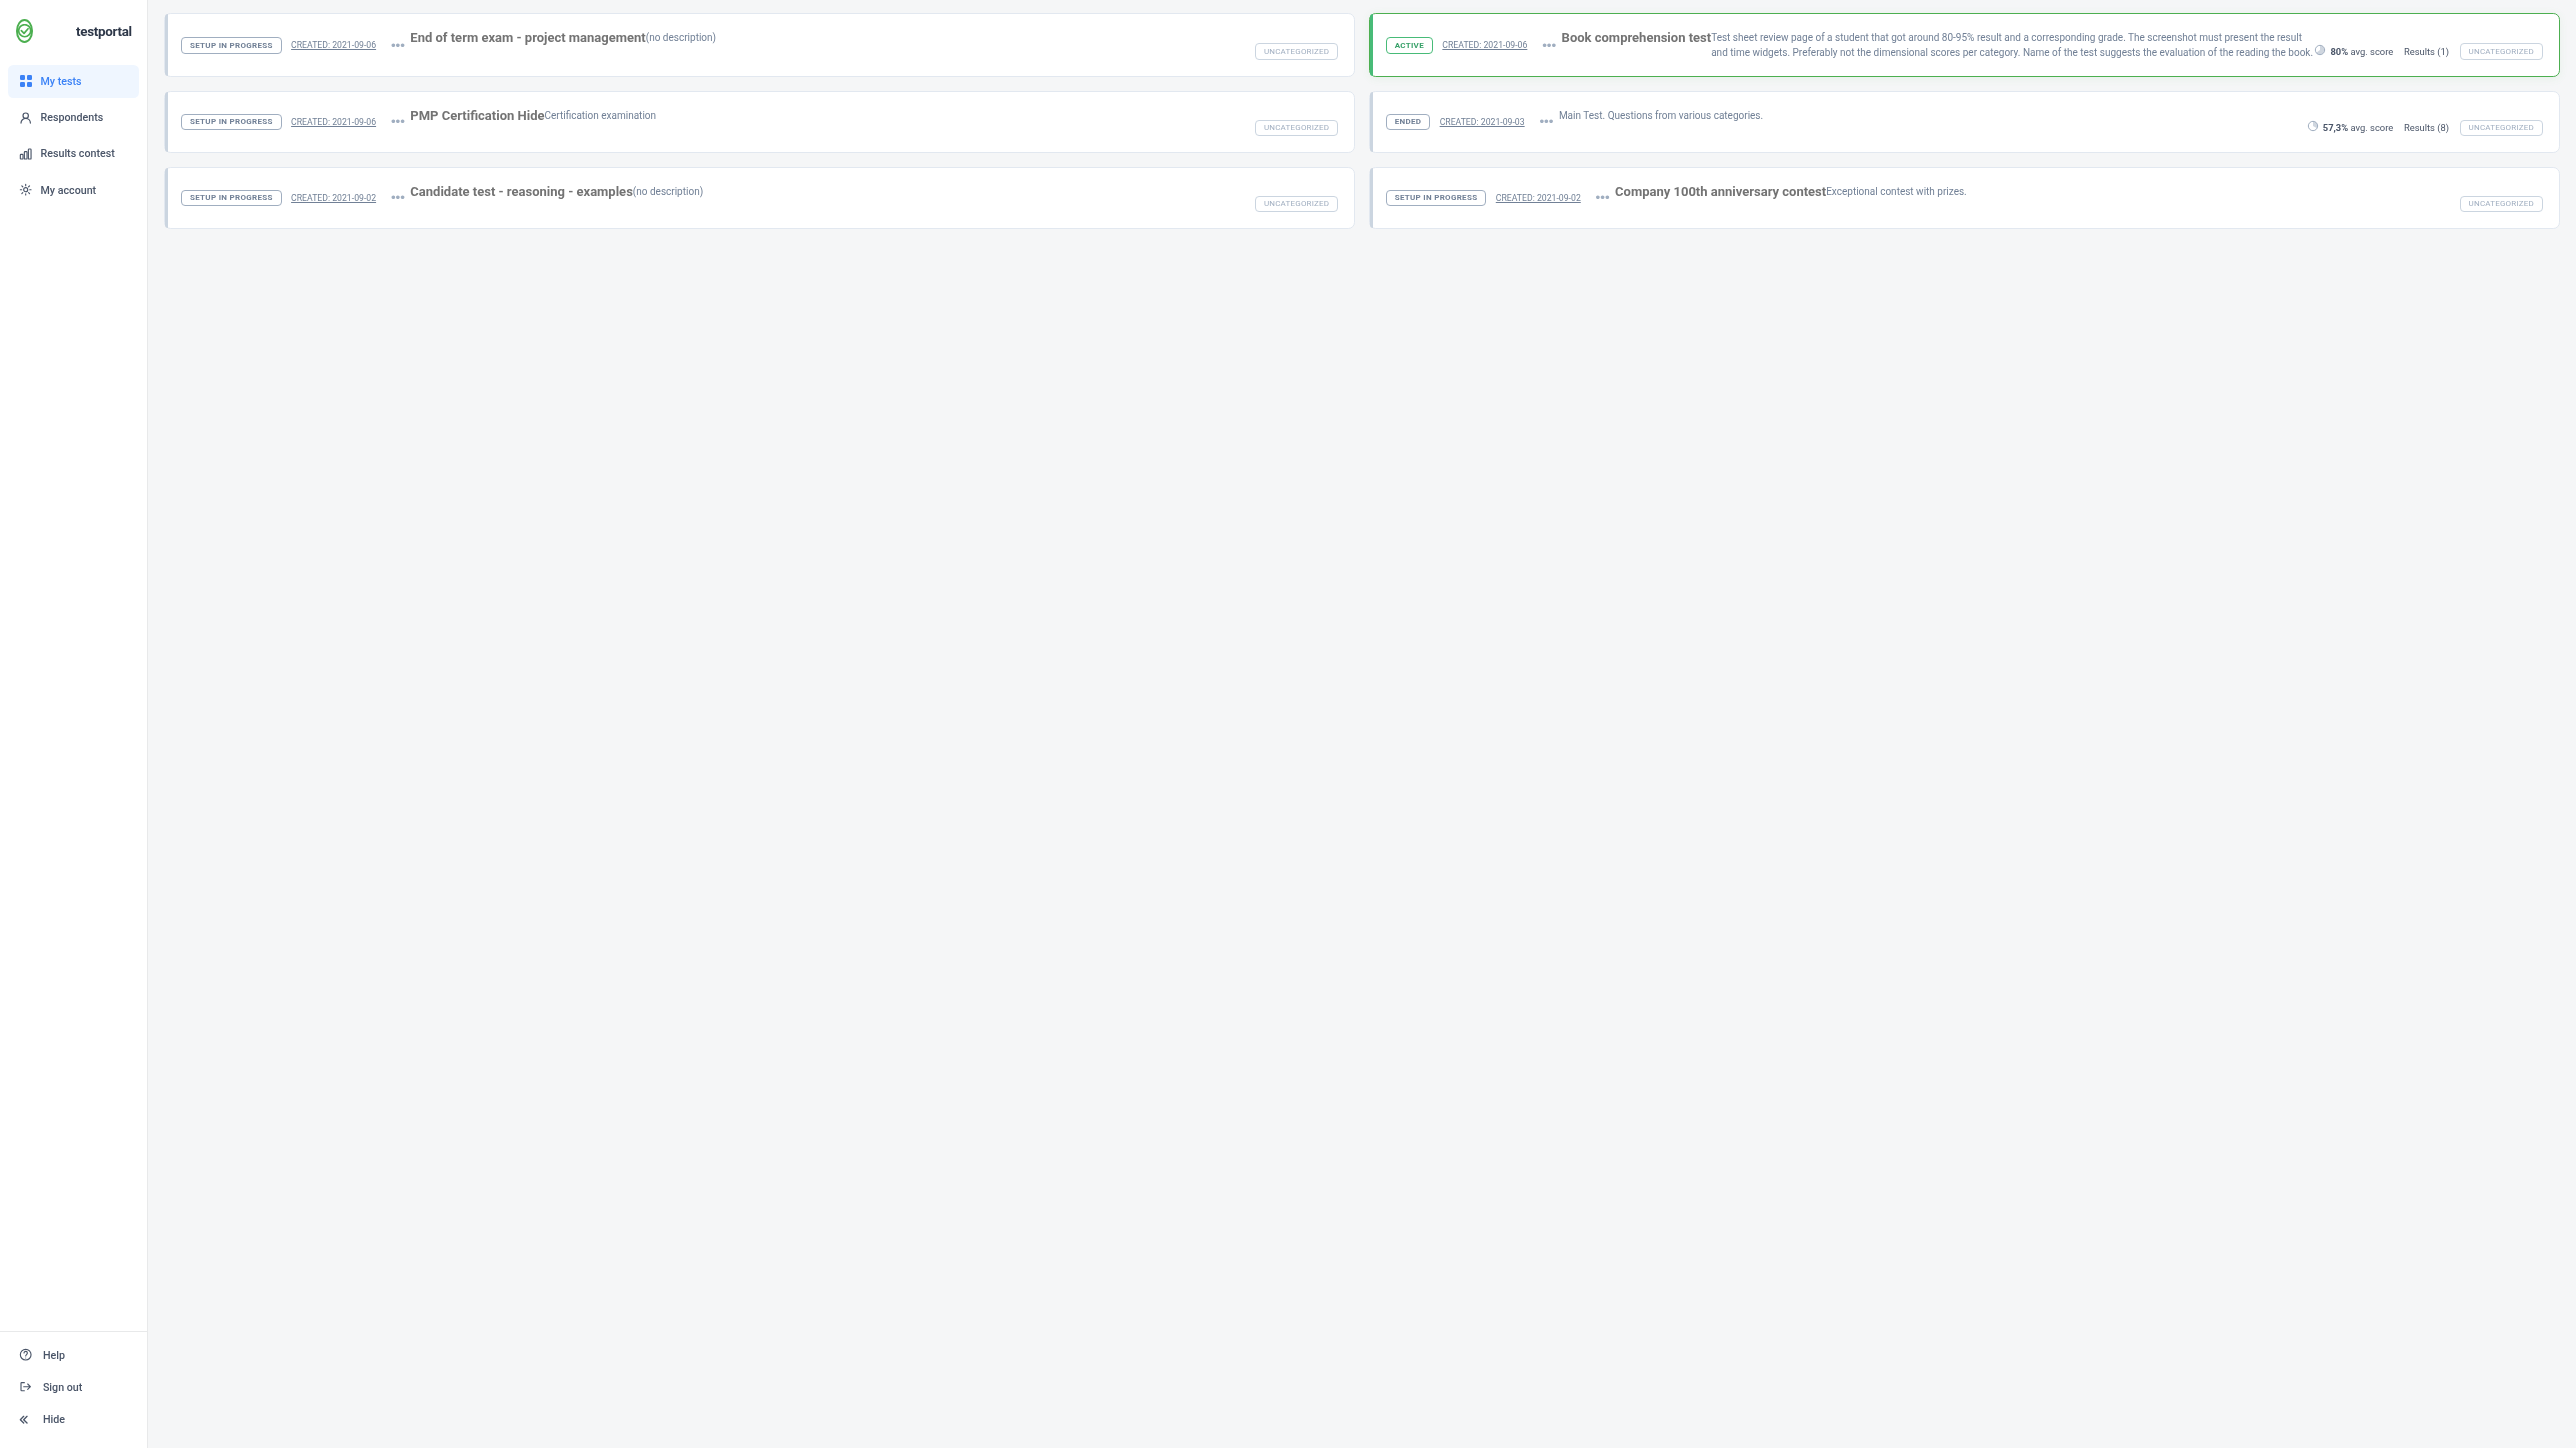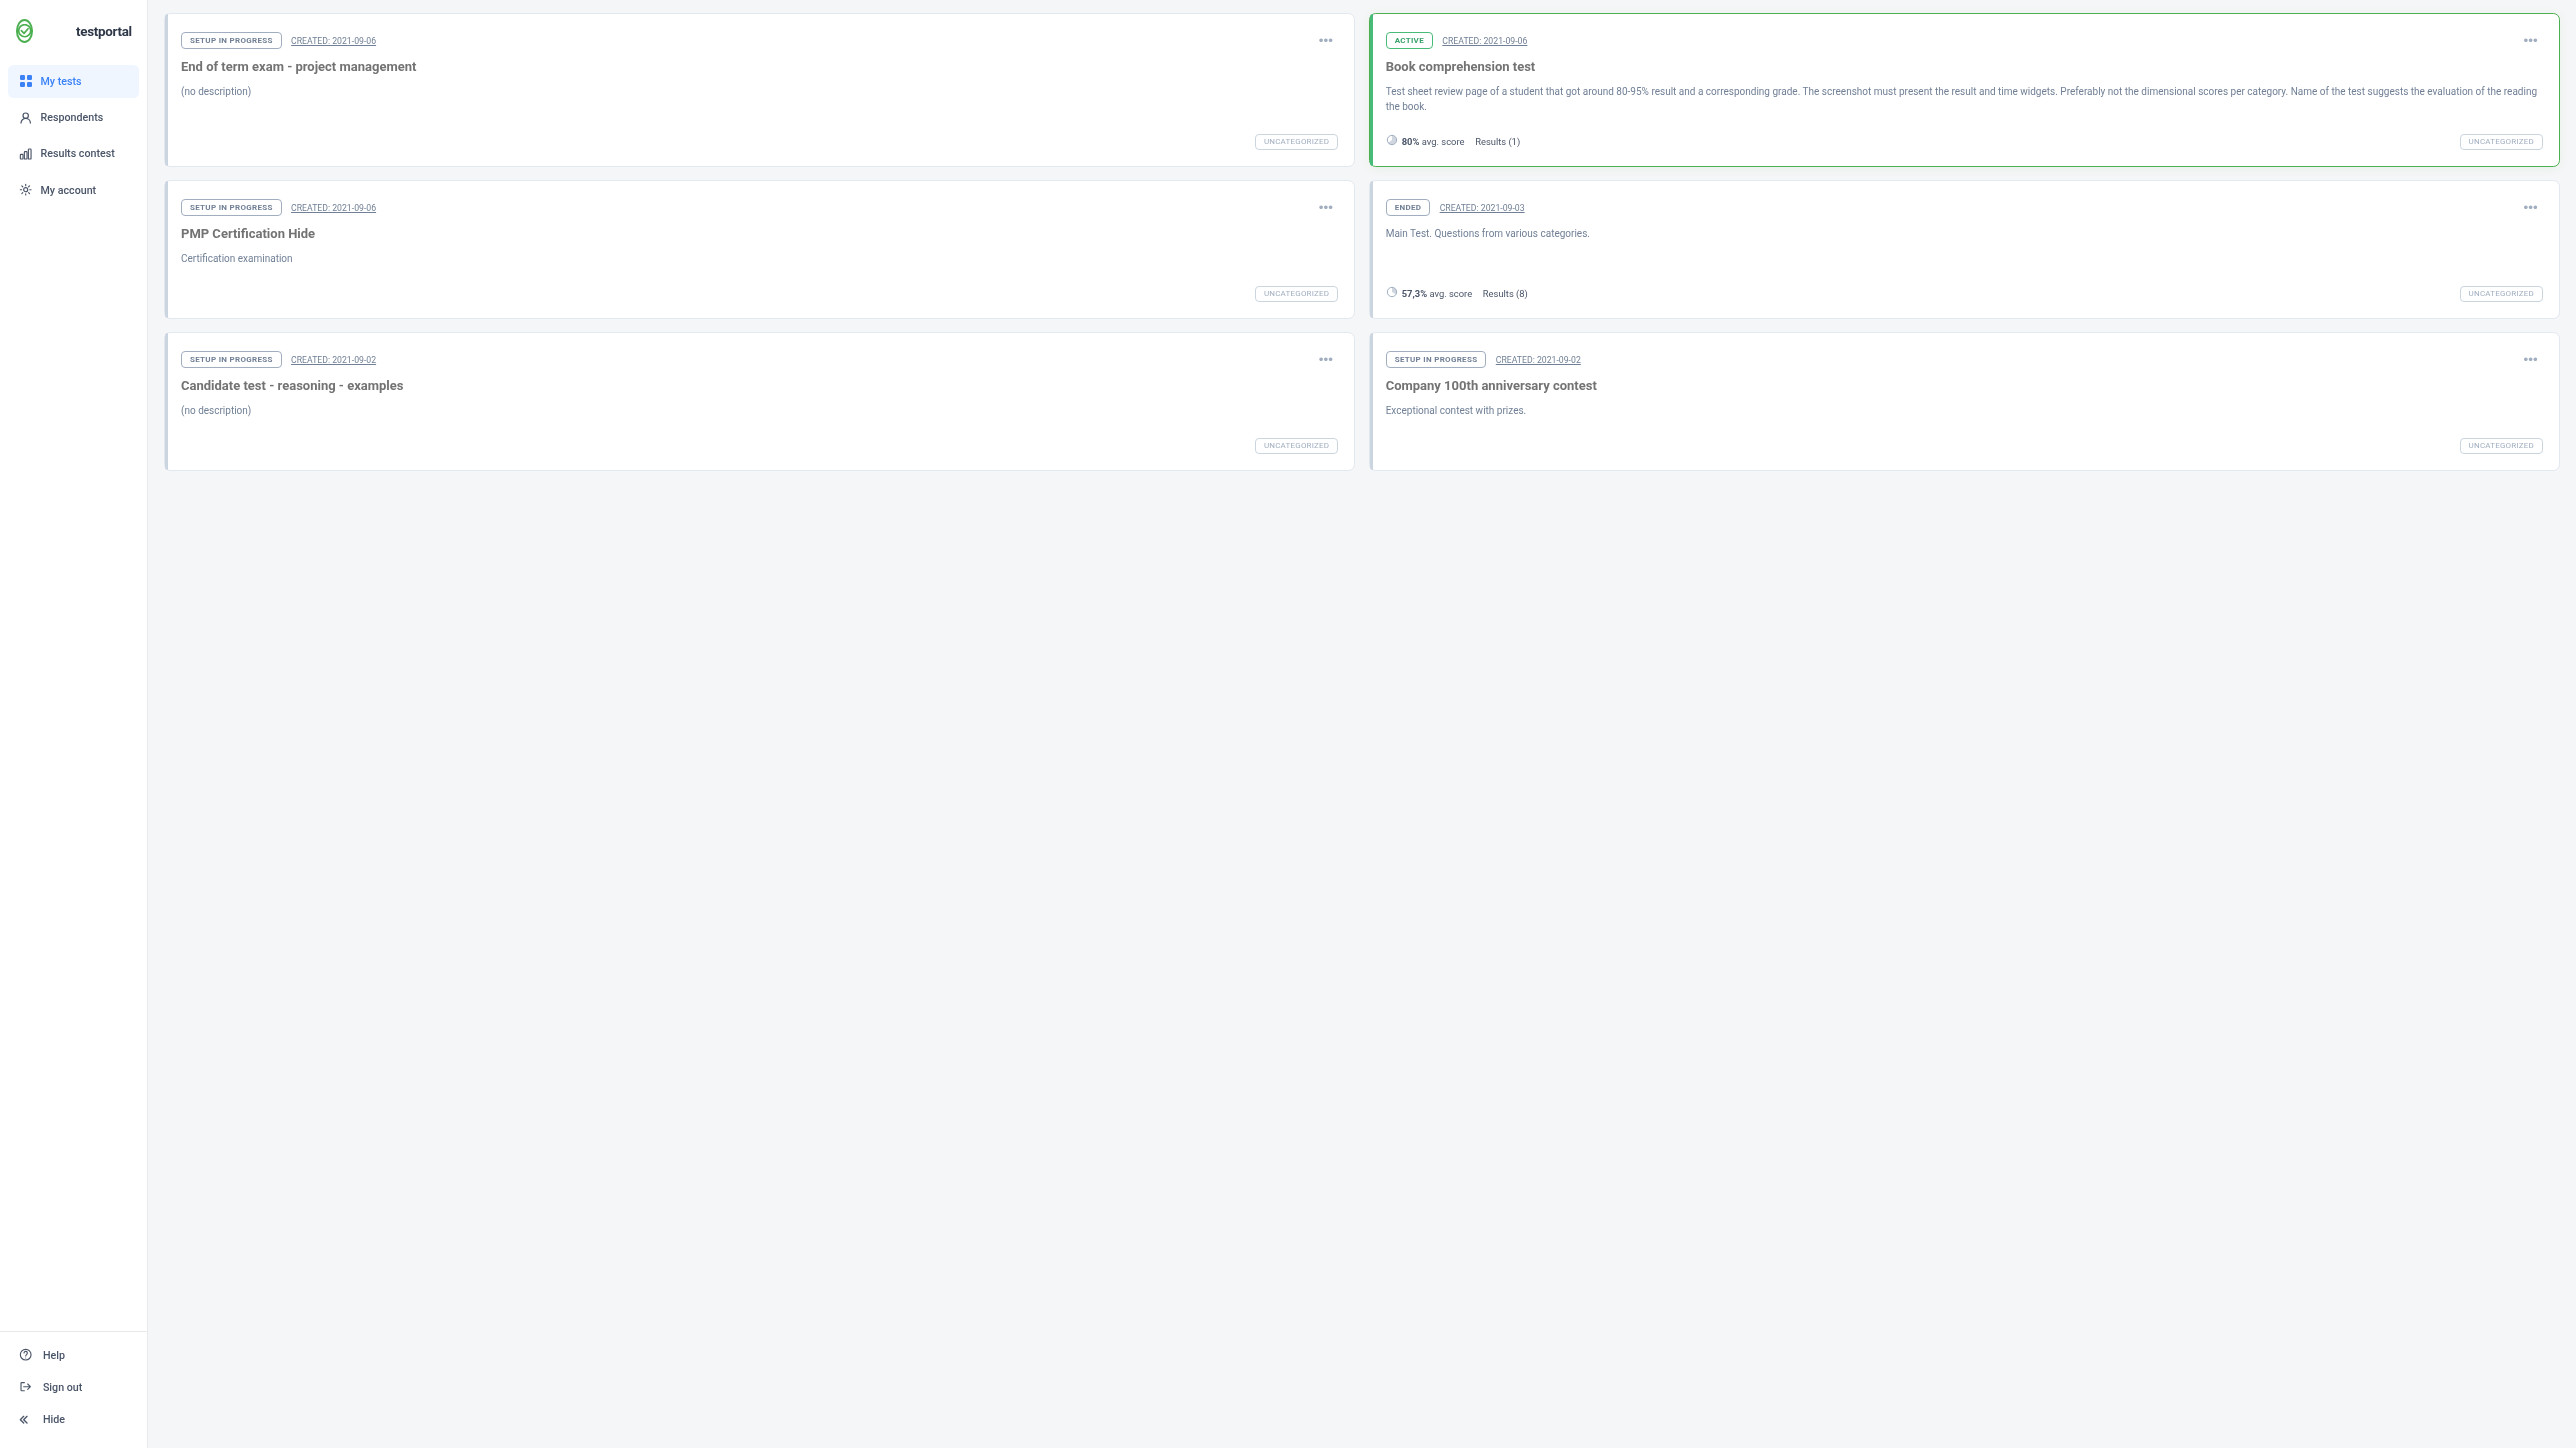--- a/index.html
+++ b/index.html
@@ -136,22 +136,20 @@
       gap: 13.4px;
     }
 
     
     .test-card {
       background: #ffffff;
       border-radius: 6.7px;
       border: 0.7px solid #e2e8f0;
       padding: 16px;
       display: flex;
-      flex-direction: column;
-      gap: 8px;
       position: relative;
       cursor: pointer;
     }
     .test-card.active-card {
       border: 1.3px solid #4CAF50;
       box-shadow: 0 1.3px 8px rgba(76,175,80,0.08);
     }
 
     .card-header {
       display: flex;

